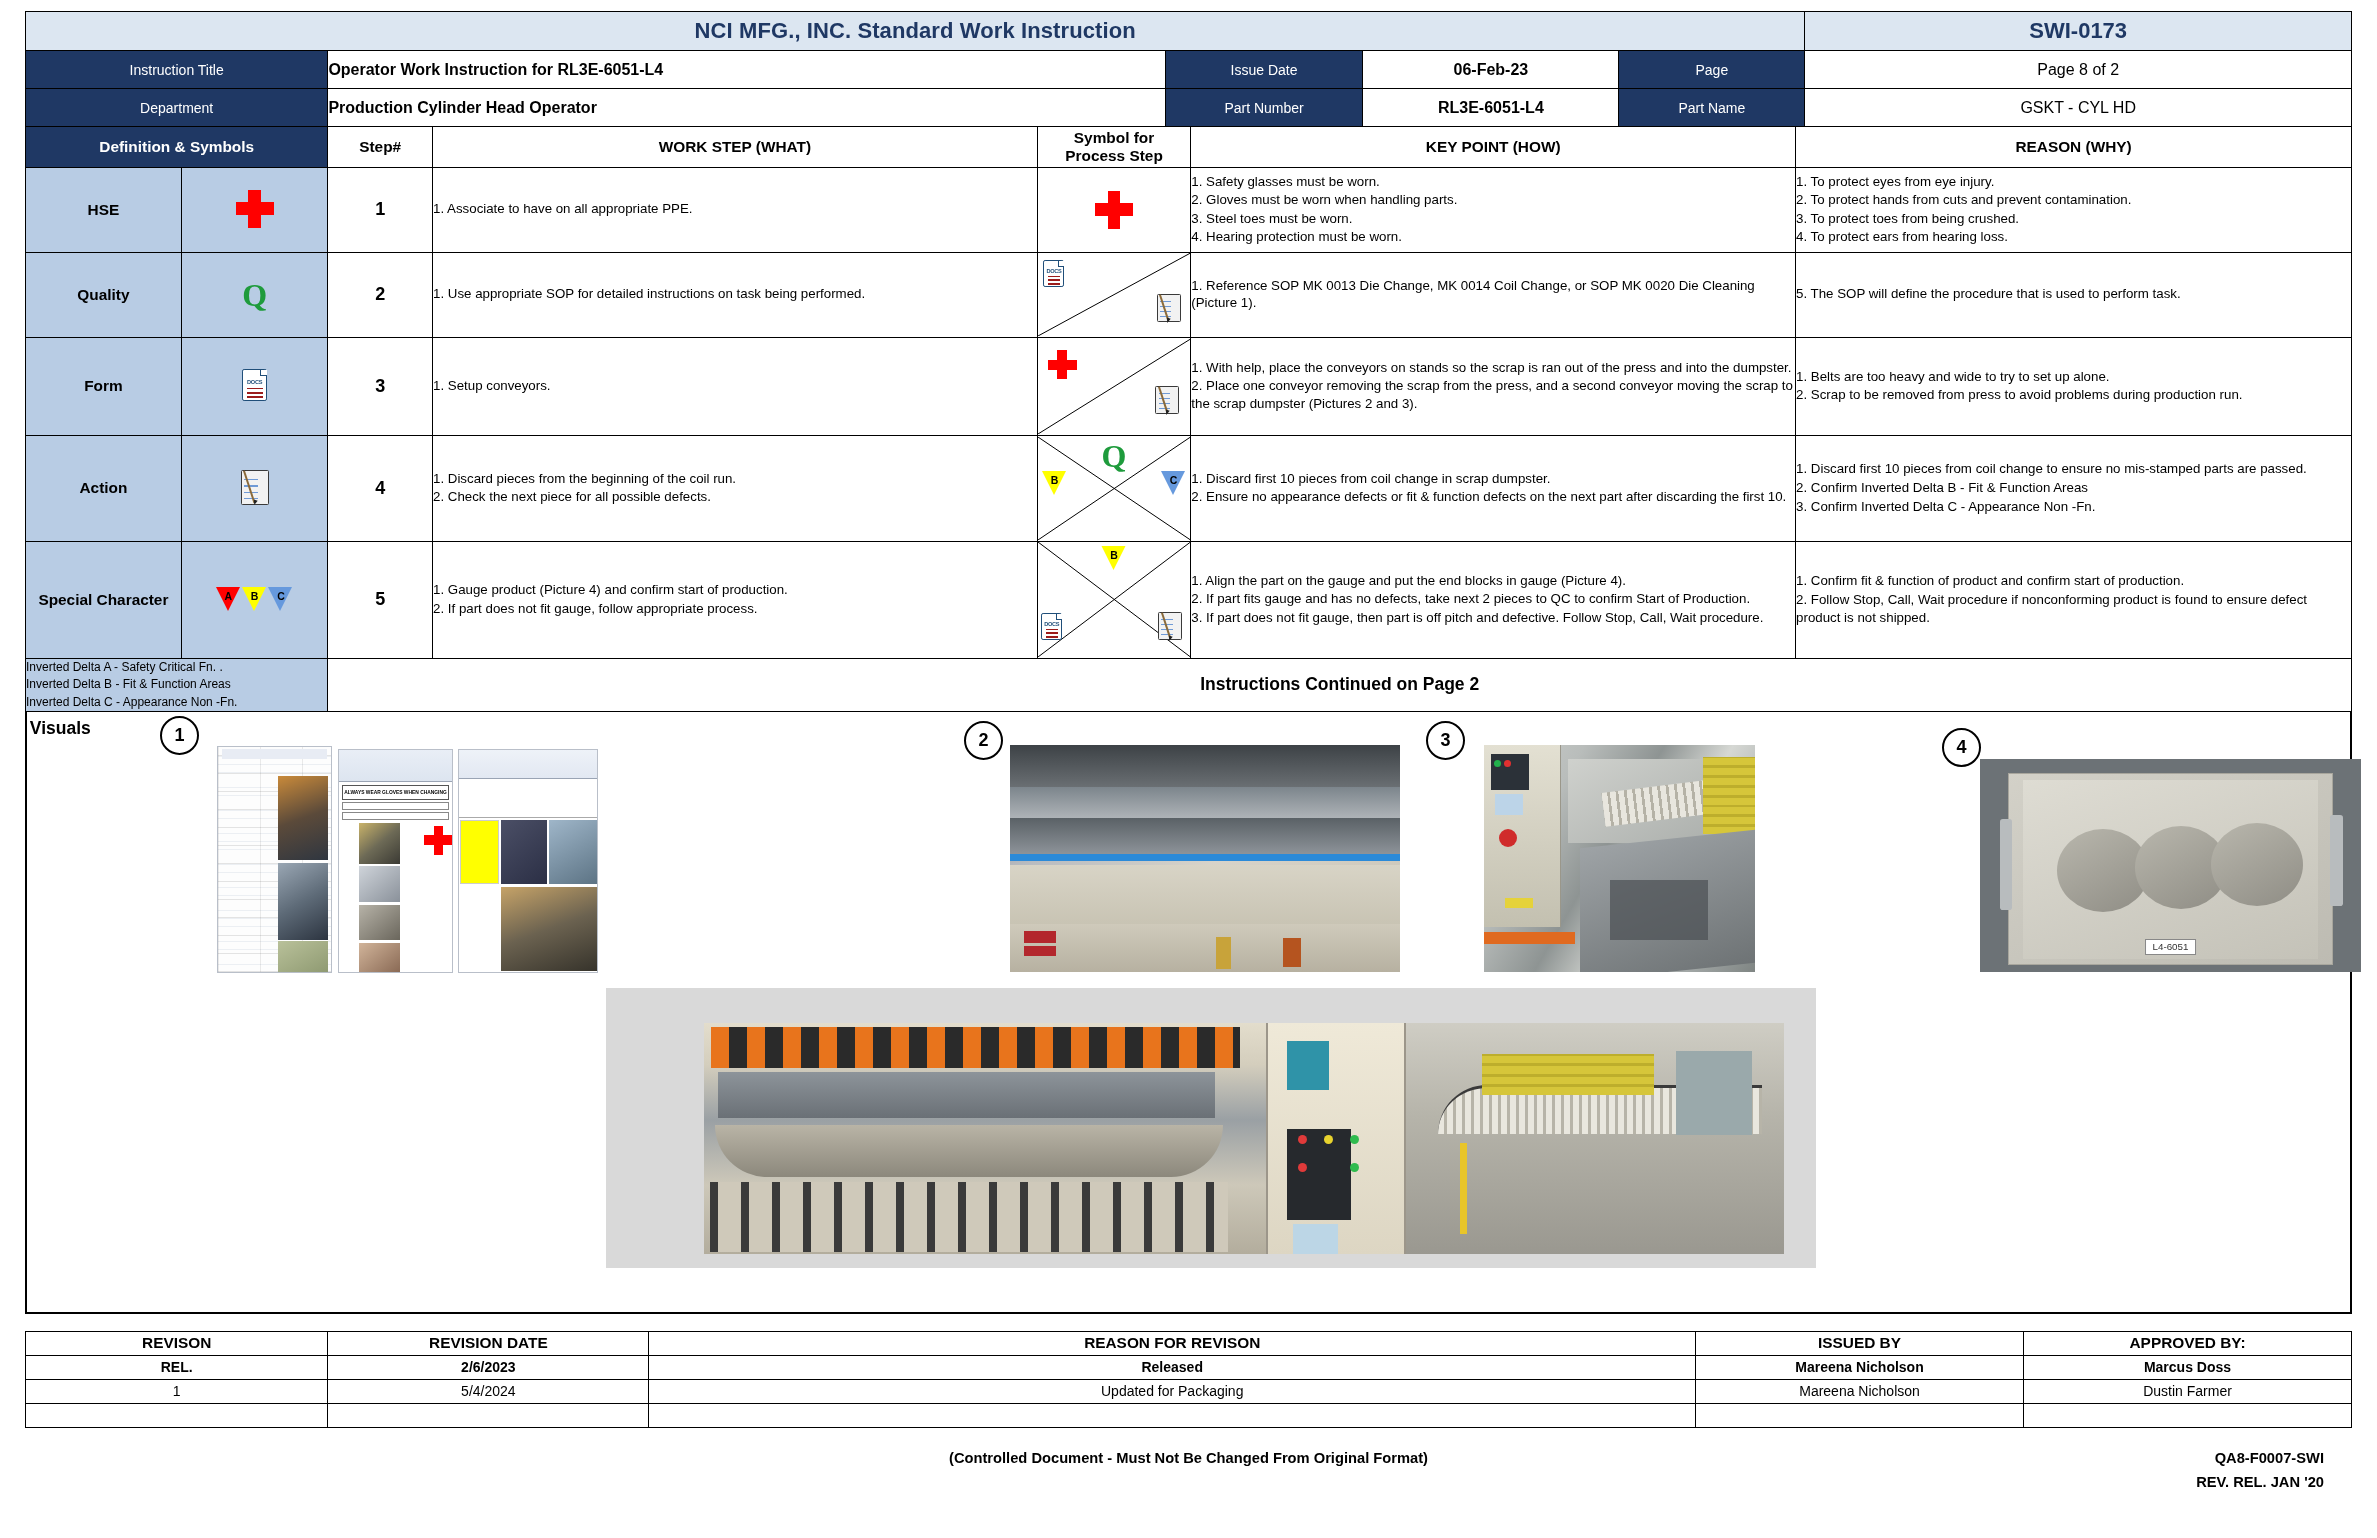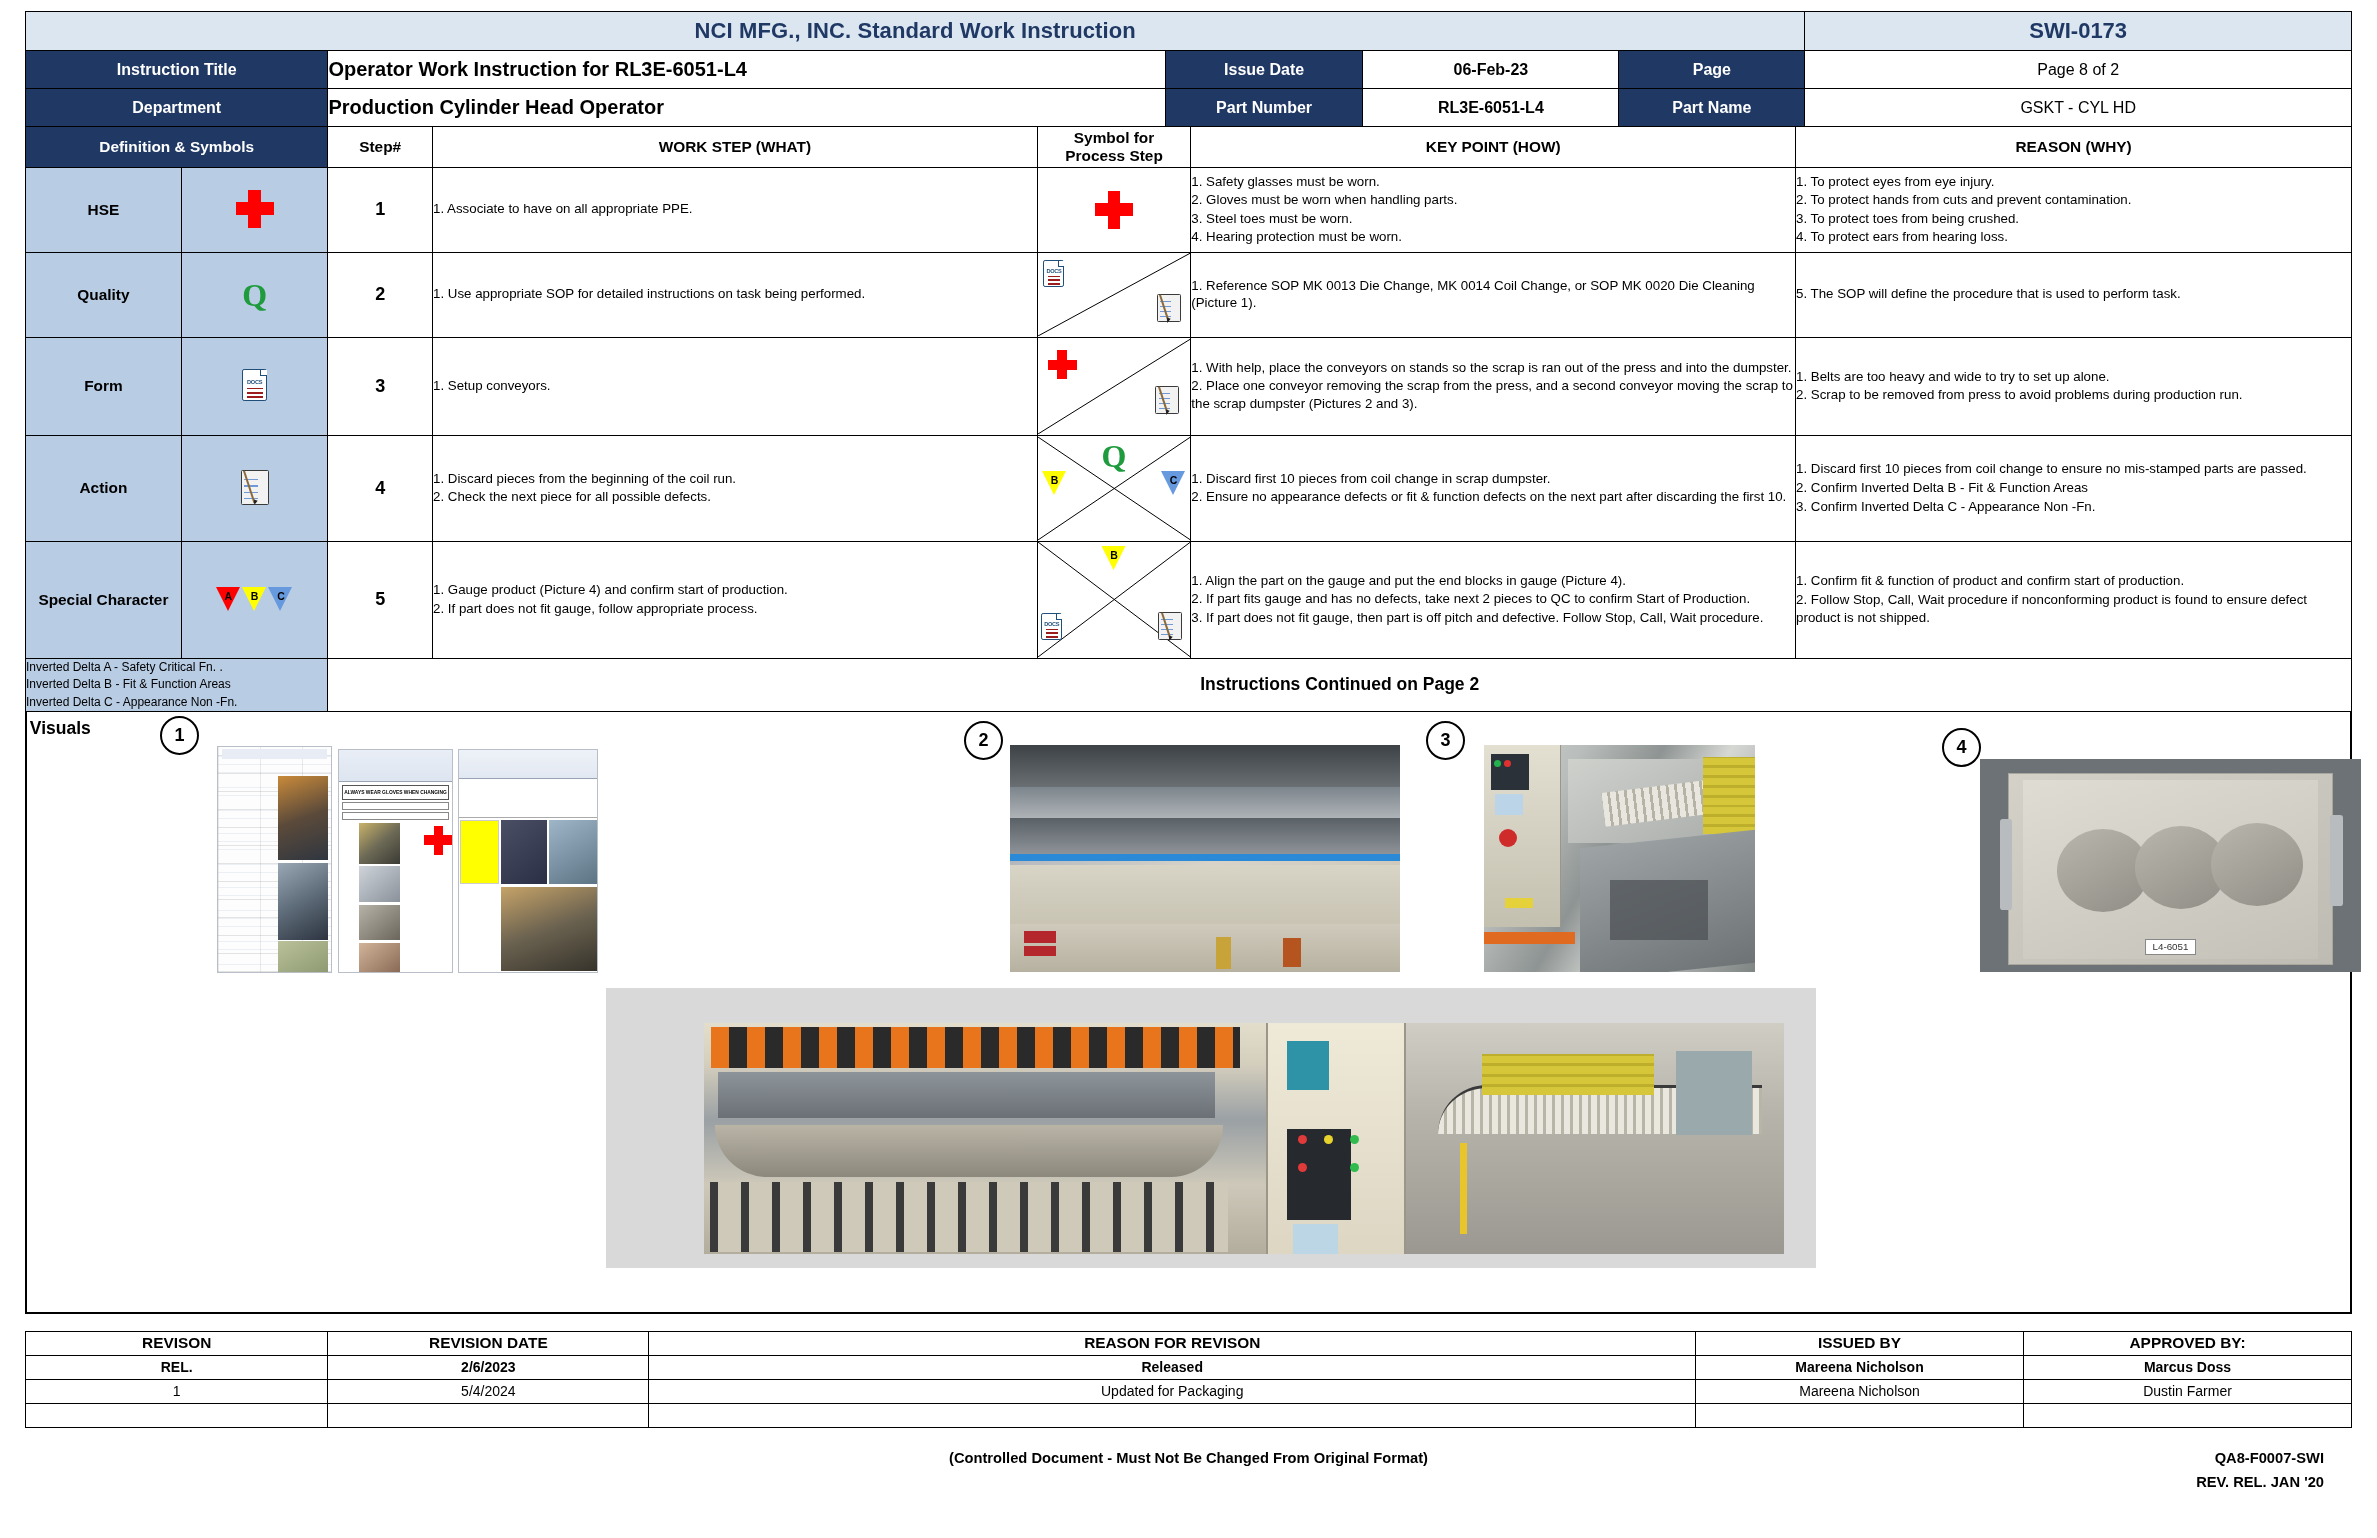--- a/index.html
+++ b/index.html
@@ -16,22 +16,22 @@
   
   table.grid { border-collapse: collapse; width: 100%; table-layout: fixed; }
   table.grid td, table.grid th { border: 1.4px solid #000; padding: 0; vertical-align: middle; }
 
   .navy { background:#1F3864; color:#fff; font-weight:bold; text-align:center; }
   .cellblue { background:#B8CCE4; }
 
   .title-bar { background:#DCE6F1; text-align:center; font-weight:bold; font-size:22px; color:#1F3864; letter-spacing:0.1px; }
   .swi-num { background:#DCE6F1; text-align:center; font-weight:bold; font-size:22px; color:#1F3864; }
 
-  .lbl { font-size:16px; font-weight:bold; }
-  .val { font-size:20px; font-weight:bold; padding-left:9.8px; }
+  .lbl { font-size:14px; font-weight:normal; }
+  .val { font-size:16px; font-weight:bold; padding-left:9.8px; }
   .val-c { font-size:16px; font-weight:bold; text-align:center; }
   .val-c-reg { font-size:16px; text-align:center; }
 
   .colhead { font-size:15.4px; font-weight:bold; text-align:center; line-height:1.15; }
 
   .defname { font-size:15.4px; font-weight:bold; text-align:center; }
   .stepnum { font-size:18px; font-weight:bold; text-align:center; }
 
   .txtcell { font-size:13.3px; line-height:1.35; padding:4.9px 5.6px 4.9px 6.3px; vertical-align:top; text-align:left; }
   .txtcell.bold { font-weight:normal; }

